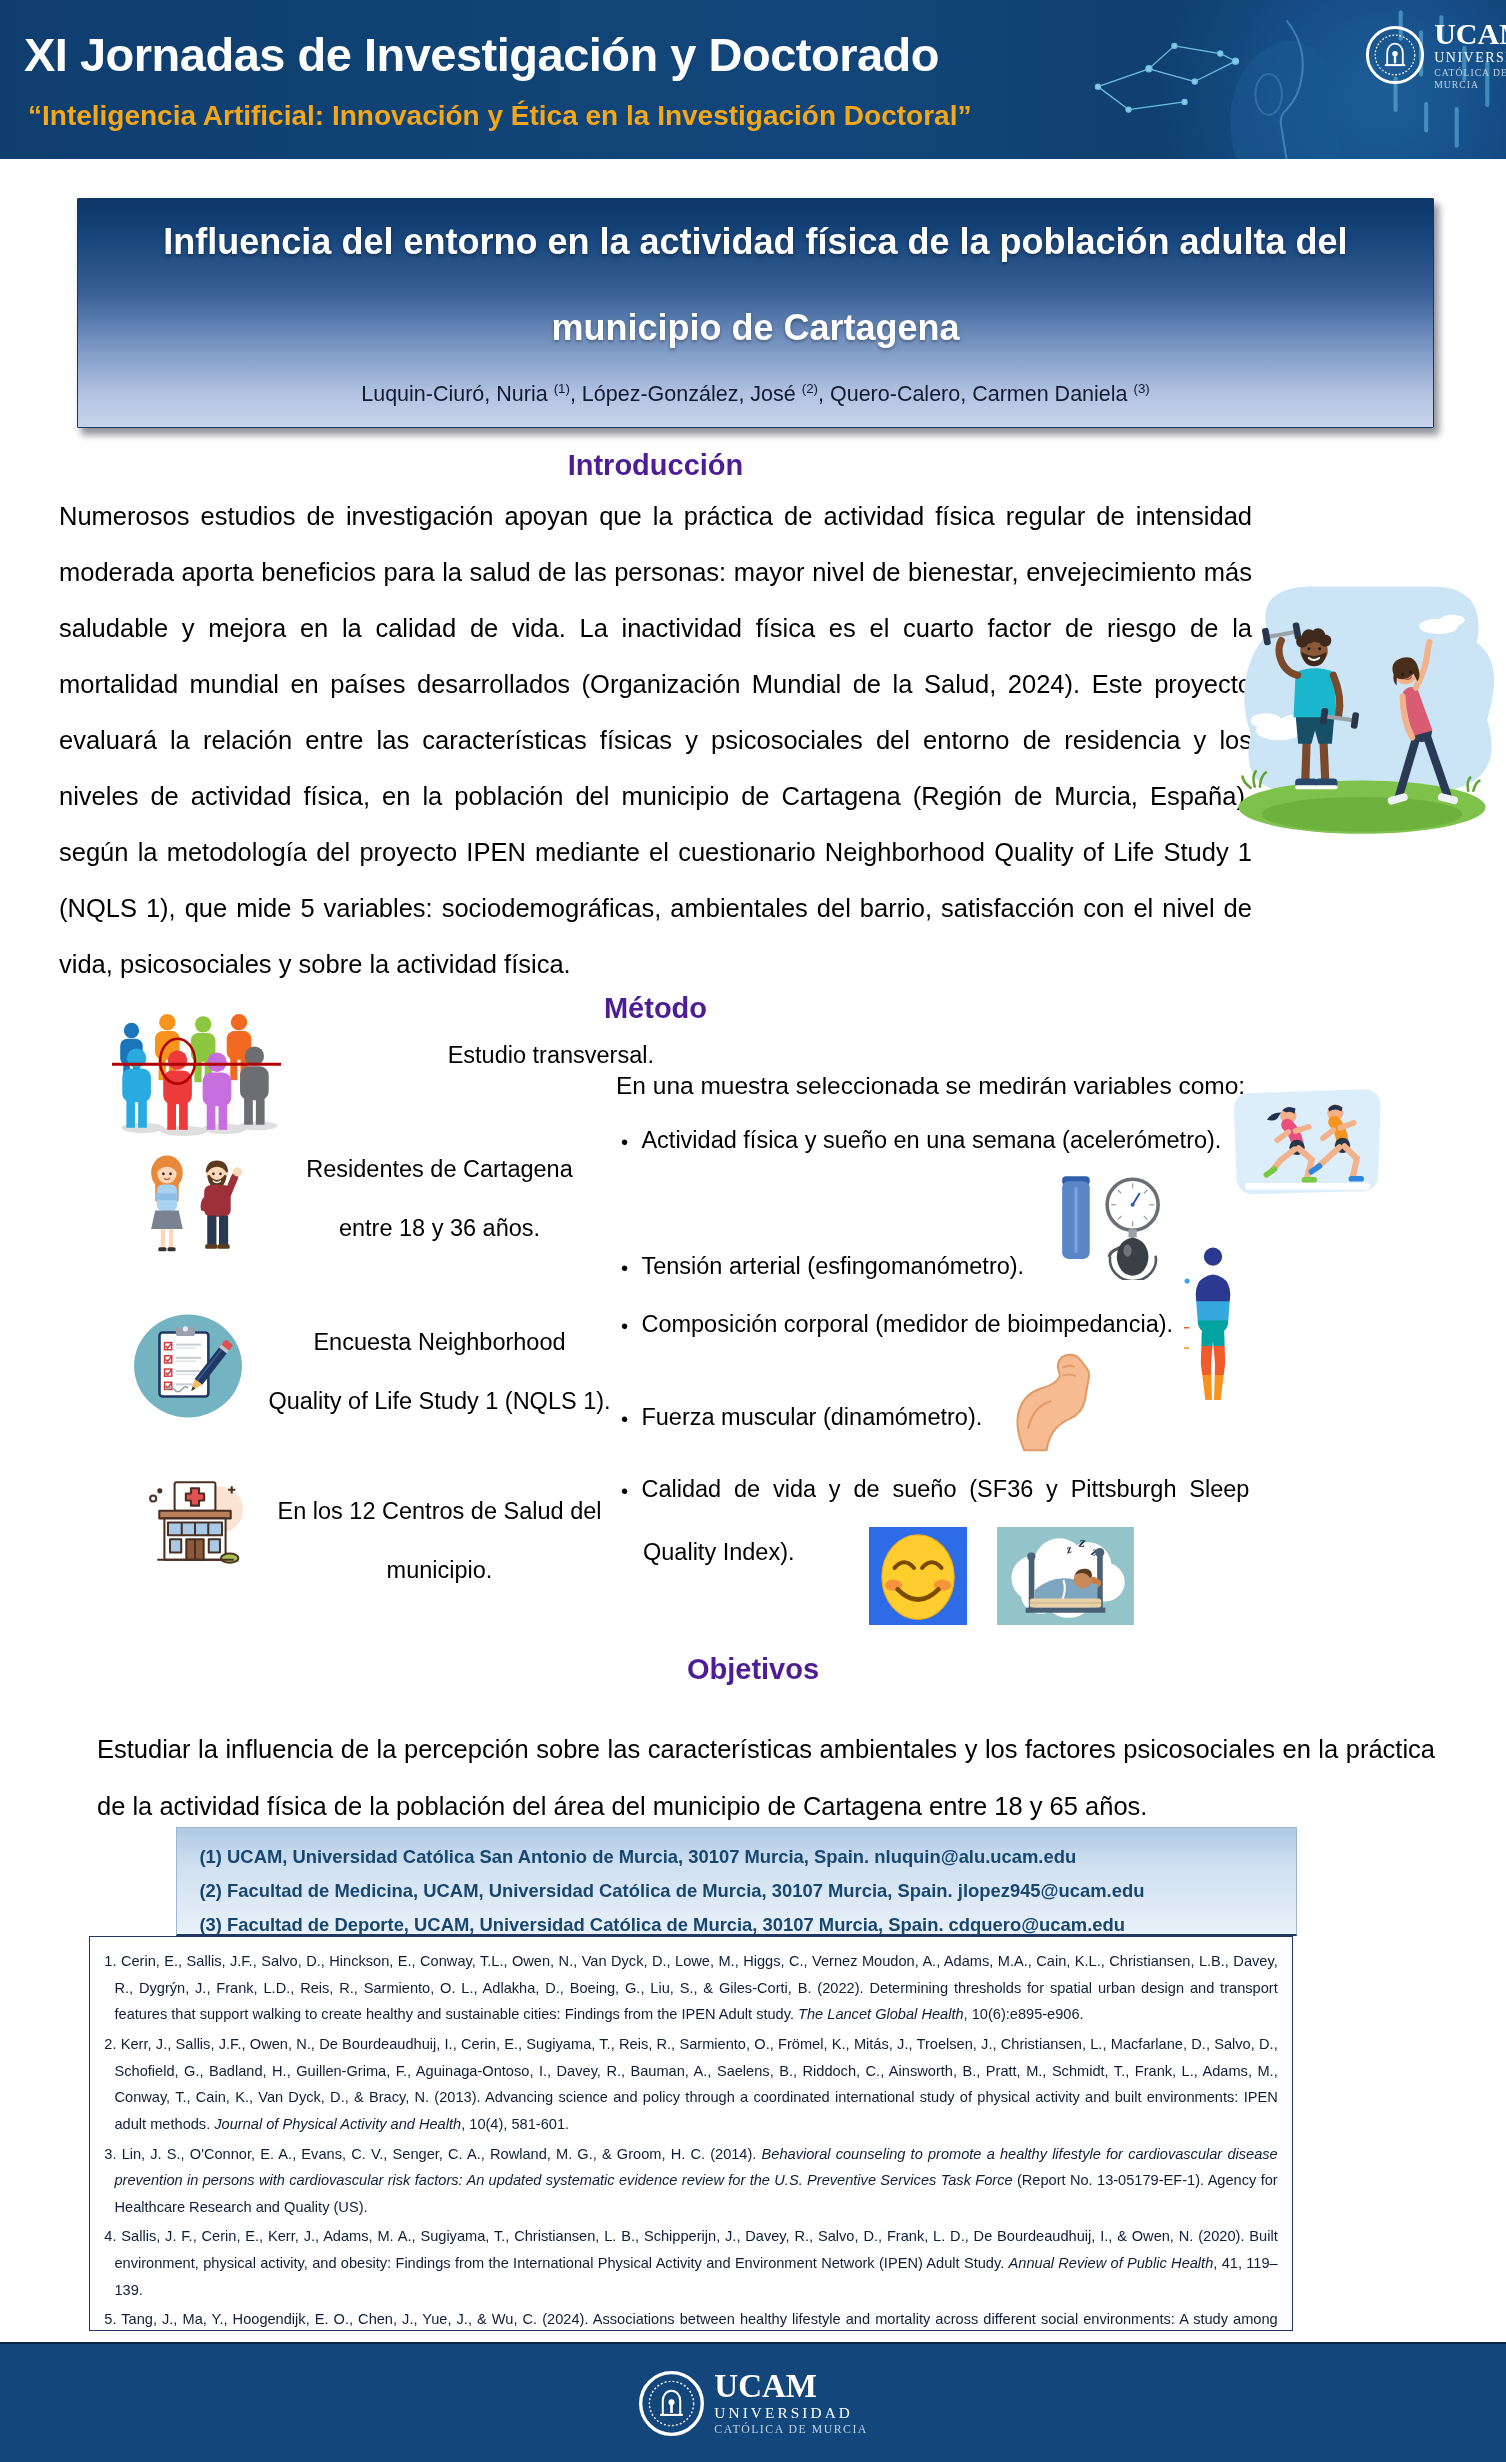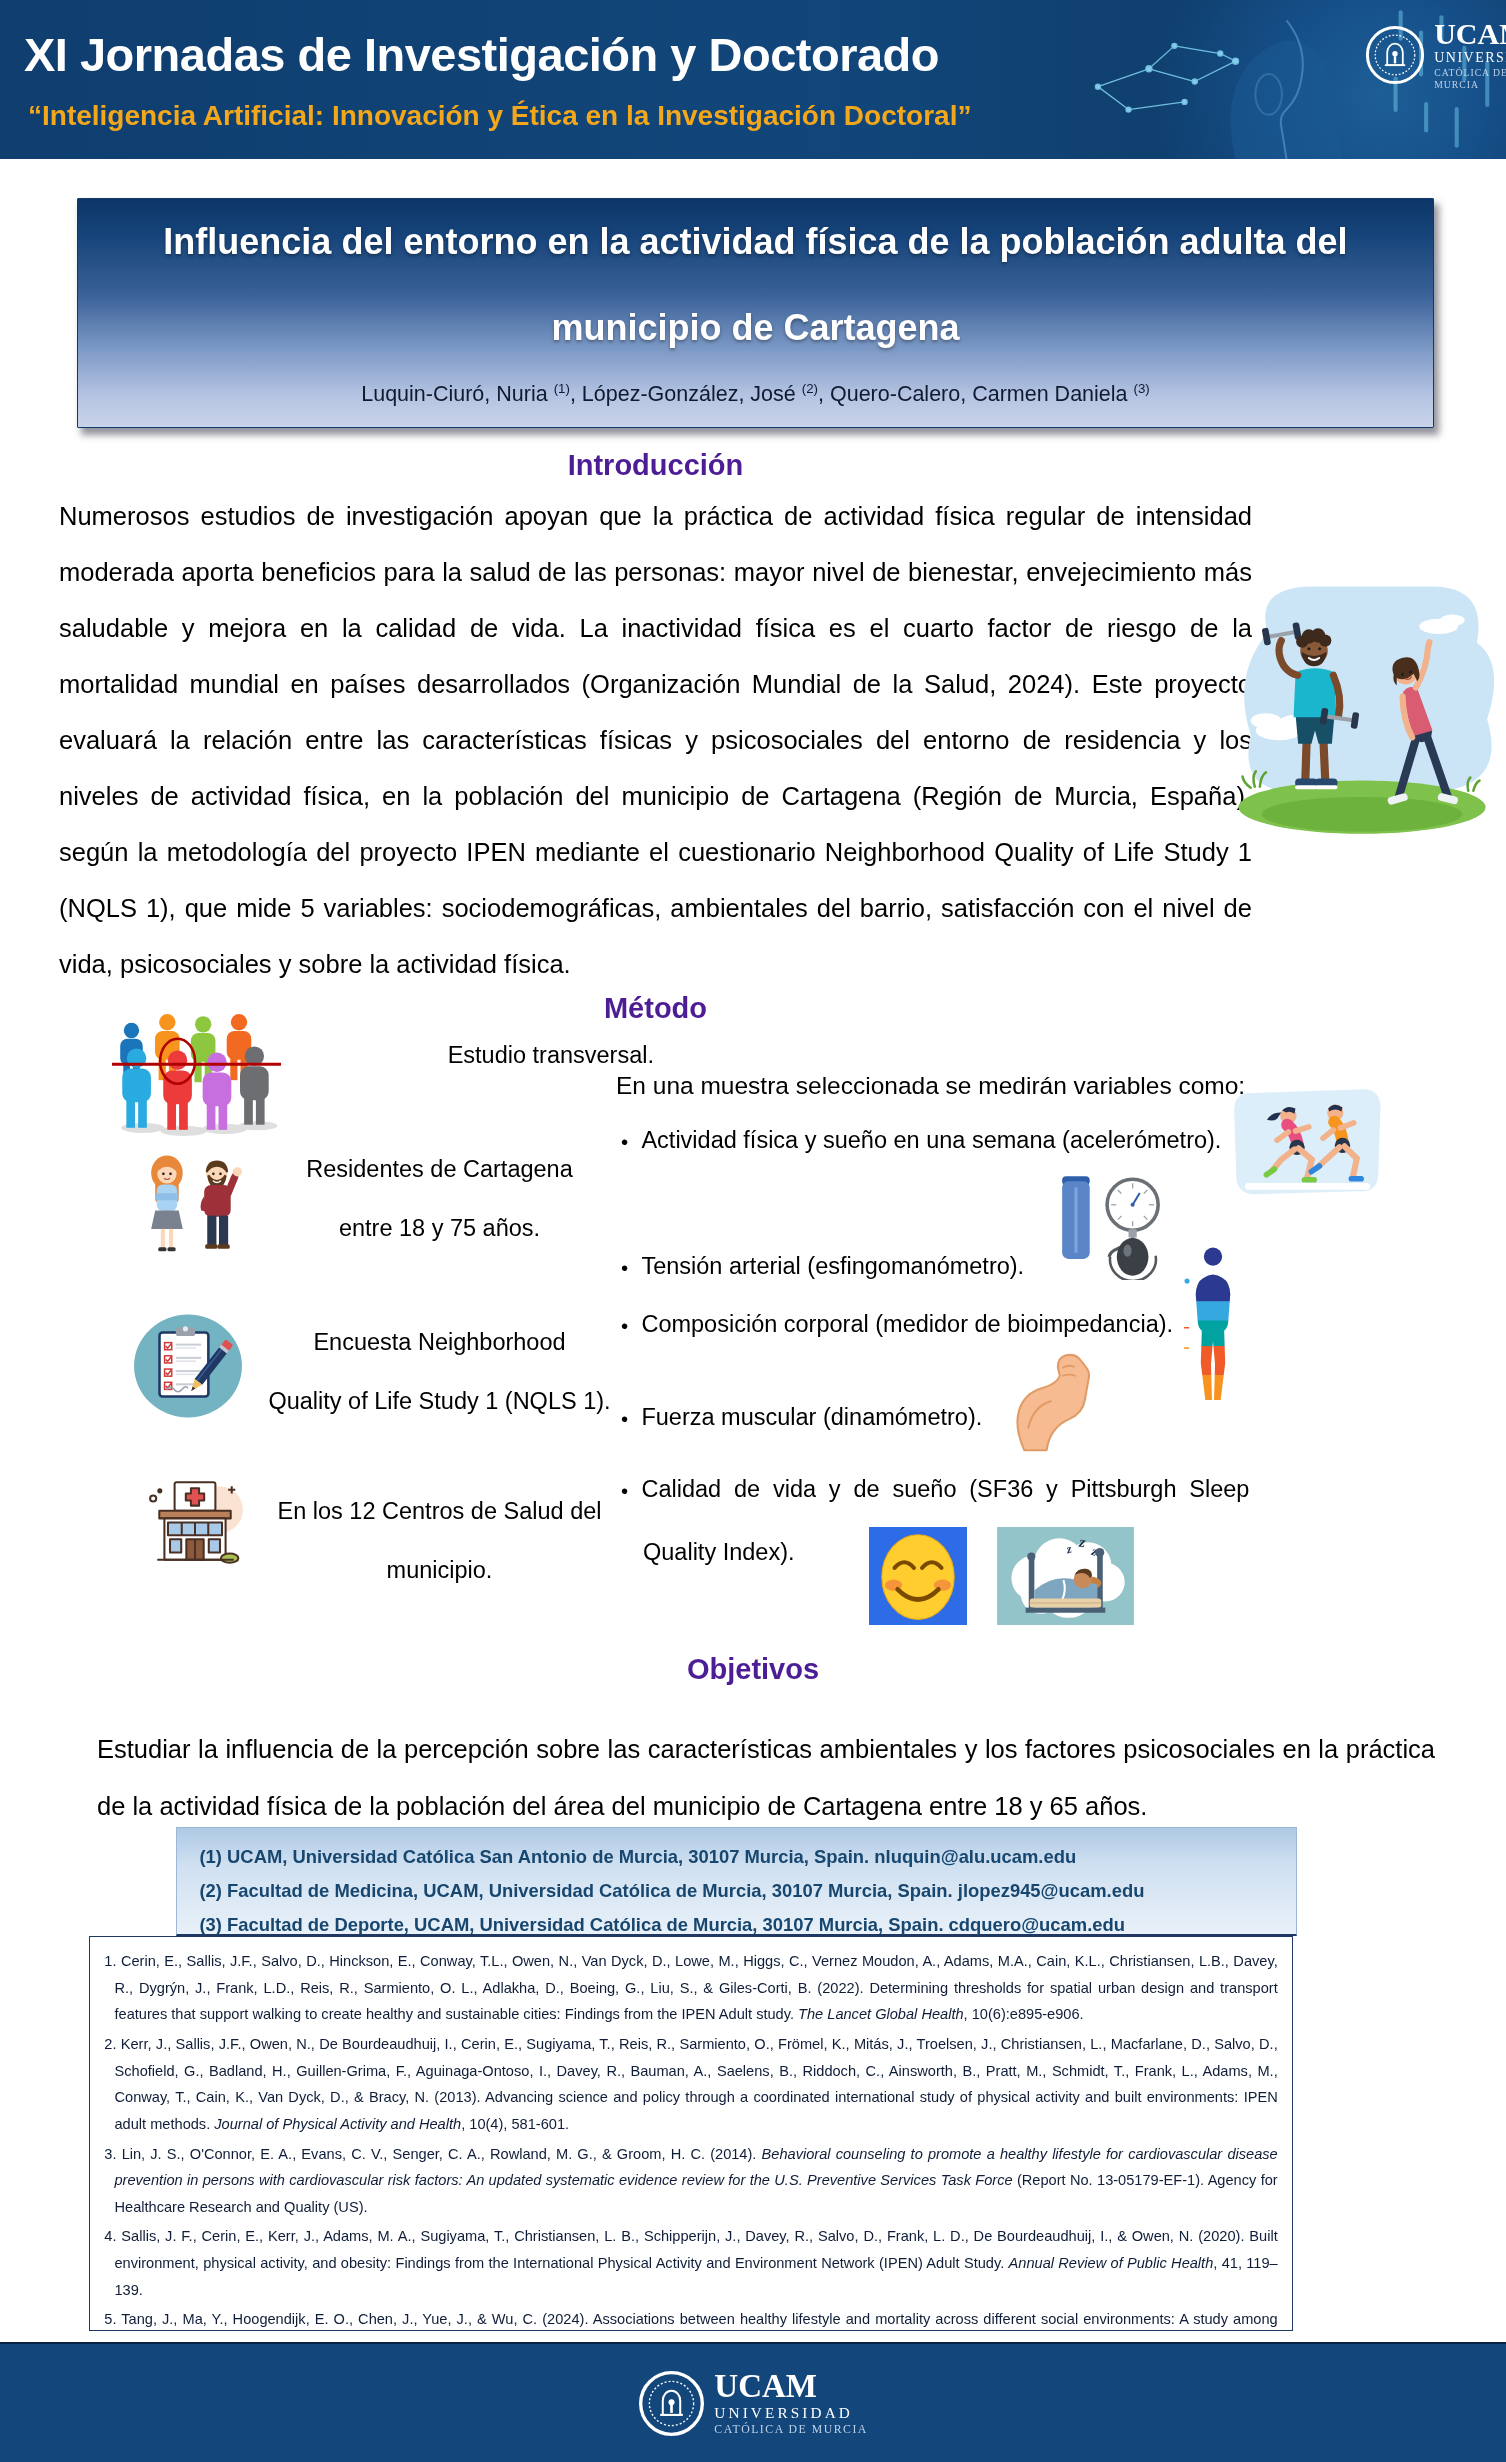--- a/index.html
+++ b/index.html
@@ -390,21 +390,21 @@
         <line x1="26" y1="160" x2="176" y2="160"></line>
         <circle cx="18" cy="40" r="6"></circle>
           <circle cx="31" cy="25" r="3" fill="#4a2f23"></circle>
         <path d="M172,16 v14 M165,23 h14"></path>
       </g>
     </svg>
   </div>
 
   <div class="abs mlabel" style="top:1042px;text-align:right;">Estudio transversal.</div>
   <div class="abs mlabel" style="top:1156px;">Residentes de Cartagena</div>
-  <div class="abs mlabel" style="top:1215px;">entre 18 y 75 años.</div>
+  <div class="abs mlabel" style="top:1215px;">entre 18 y 36 años.</div>
   <div class="abs mlabel" style="top:1329px;">Encuesta Neighborhood</div>
   <div class="abs mlabel" style="top:1388px;">Quality of Life Study 1 (NQLS 1).</div>
   <div class="abs mlabel" style="top:1498px;">En los 12 Centros de Salud del</div>
   <div class="abs mlabel" style="top:1557px;">municipio.</div>
 
   <div class="abs mintro">En una muestra seleccionada se medirán variables como:</div>
 
   <div class="abs bullet" style="left:621px;top:1127px;">
     <span class="dot">•</span>
     <span>Actividad física y sueño en una semana (acelerómetro).</span>

